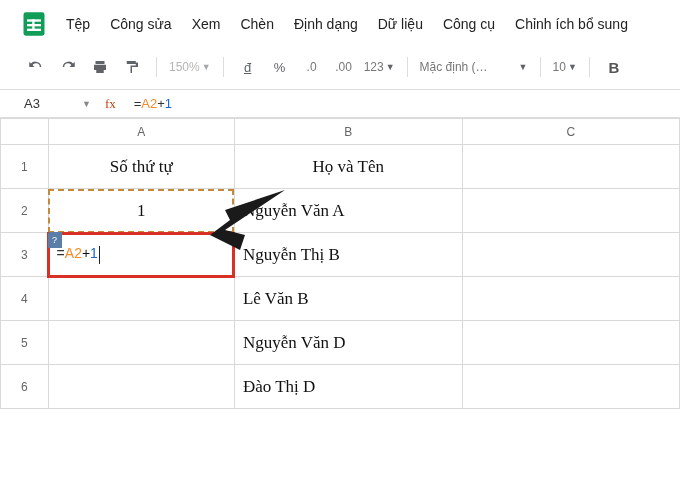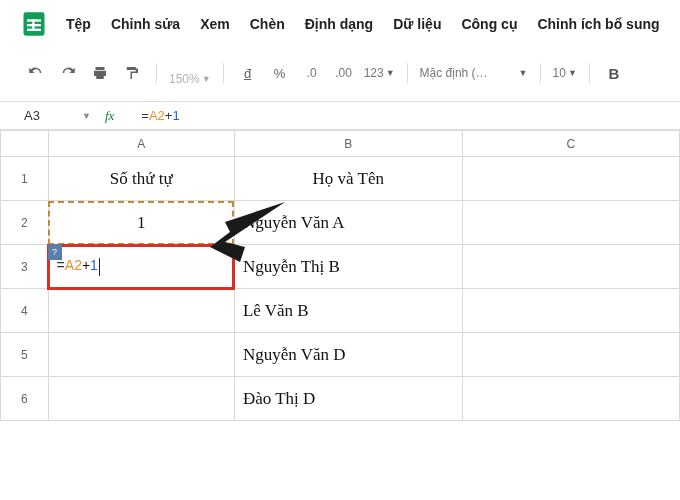--- a/index.html
+++ b/index.html
@@ -2,32 +2,32 @@
 <html><head>
 <meta charset="utf-8">
 <style>
   * { box-sizing: border-box; margin: 0; padding: 0; }
   body { font-family: Arial, sans-serif; font-size: 13px; color: #333; background: #fff; width: 680px; height: 500px; overflow: hidden; }
   .app { display: flex; flex-direction: column; height: 100%; }
   .menubar { display: flex; align-items: center; gap: 18px; padding: 10px 12px 10px 20px; border-bottom: 1px solid transparent; }
   .logo { width: 28px; height: 28px; display: flex; align-items: center; justify-content: center; }
   .logo svg { width: 28px; height: 28px; }
   .menu-items { display: flex; gap: 20px; font-size: 14px; color: #222; }
-  .menu-item { cursor: pointer; font-weight: bold; }
+  .menu-item { cursor: pointer; }
   .toolbar { display: flex; align-items: center; gap: 8px; padding: 6px 12px 10px 24px; color: #5f6368; font-size: 13px; border-bottom: 1px solid #ddd; }
   .tb-btn { display: inline-flex; align-items: center; justify-content: center; min-width: 24px; height: 24px; cursor: pointer; color: #5f6368; }
   .tb-btn svg { width: 18px; height: 18px; }
   .tb-sep { width: 1px; height: 20px; background: #ddd; margin: 0 4px; }
-  .dim { opacity: .55; margin-top: 12px; }
+  .dim { opacity: .55; }
   .down-caret { margin-left: 2px; font-size: 9px; }
   .tb-text { font-size: 12px; color: #777; }
   .namebox-row { display: flex; align-items: center; padding: 2px 20px 2px 24px; border-bottom: 1px solid #ddd; height: 28px; }
   .namebox { width: 58px; font-size: 13px; color: #333; border: none; outline: none; background: transparent; }
   .namebox-caret { color: #888; font-size: 9px; margin-right: 14px; }
-  .fx-label { font-style: italic; font-family: Georgia, serif; color: #15803d; margin-right: 27px; font-size: 13px; }
+  .fx-label { font-family: Georgia, serif; color: #c2410c; margin-right: 18px; font-size: 13px; }
   .formula-bar { flex: 1; font-size: 13px; color: #333; font-family: Arial, sans-serif; }
   .formula-bar .eq { color: #333; }
   .formula-bar .ref { color: #f28b28; }
   .formula-bar .num { color: #1967d2; }
   .grid { position: relative; overflow: hidden; flex: 1; }
   table { border-collapse: collapse; table-layout: fixed; width: 100%; }
   th, td { border: 1px solid #d9d9d9; height: 44px; text-align: center; font-size: 17px; font-weight: normal; color: #111; font-family: Liberation Serif, serif; }
   thead th { height: 26px; font-family: Arial, sans-serif; font-size: 12px; color: #666; background: #fff; font-weight: normal; }
   tbody th { width: 46px; font-family: Arial, sans-serif; font-size: 12px; color: #666; font-weight: normal; background: #fff; }
   .col-rowhdr { width: 46px; }
@@ -54,21 +54,21 @@
       <svg viewBox="0 0 24 24">
           <rect x="3" y="2" width="18" height="20" rx="2" fill="#0f9d58"></rect>
           <rect x="6" y="8" width="12" height="2" fill="#fff"></rect>
           <rect x="6" y="12" width="12" height="2" fill="#fff"></rect>
           <rect x="6" y="16" width="12" height="2" fill="#fff"></rect>
           <rect x="10.5" y="8" width="2" height="10" fill="#fff"></rect>
         </svg>
     </div>
     <div class="menu-items">
       <span class="menu-item">Tệp</span>
-      <span class="menu-item">Chỉnh sửa</span>
+      <span class="menu-item">Công sửa</span>
       <span class="menu-item">Xem</span>
       <span class="menu-item">Chèn</span>
       <span class="menu-item">Định dạng</span>
       <span class="menu-item">Dữ liệu</span>
       <span class="menu-item">Công cụ</span>
       <span class="menu-item">Chỉnh ích bổ sung</span>
     </div>
   </div>
 
   <div class="toolbar">

